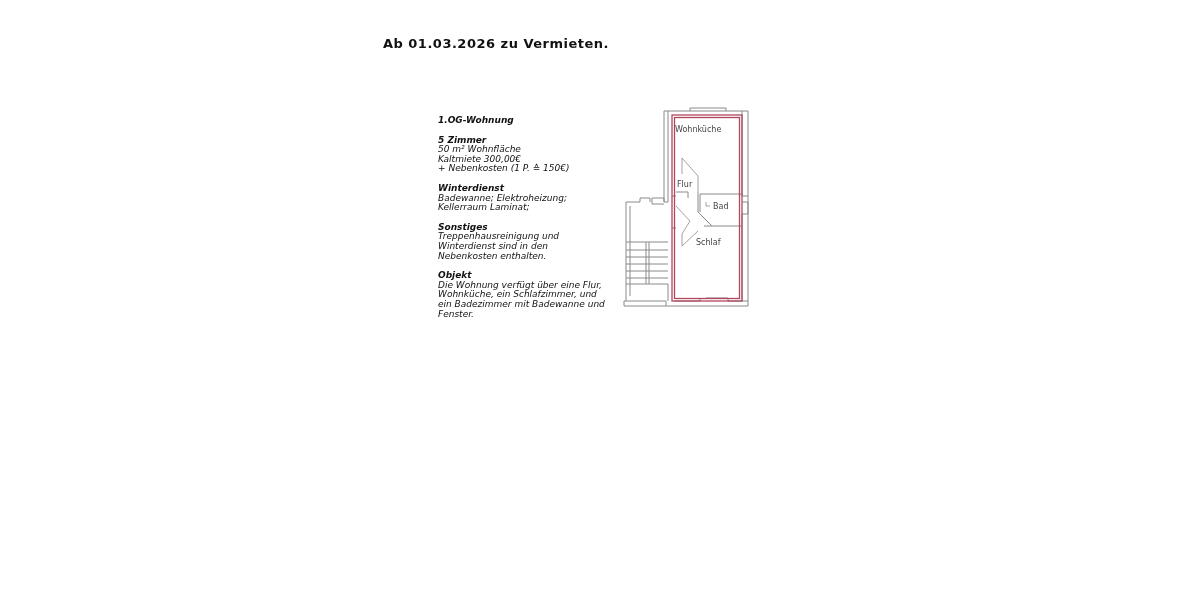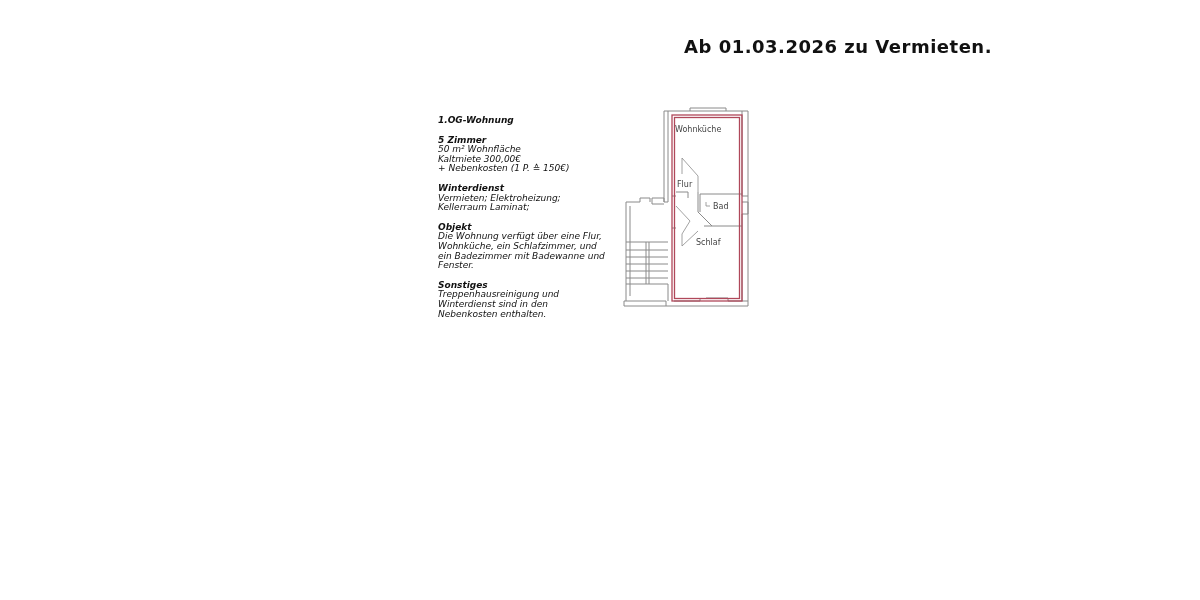--- a/index.html
+++ b/index.html
@@ -1,17 +1,17 @@
 <!DOCTYPE html>
 <html><head>
   <meta charset="utf-8">
   <style>
     html, body { margin: 0; padding: 0; background: #ffffff; }
     body { width: 1200px; height: 600px; position: relative; overflow: hidden; font-family: "DejaVu Sans", sans-serif; color: #111; }
-    .headline { position: absolute; left: 0; top: 36px; width: 992px; text-align: right; font-size: 18px; font-weight: bold; letter-spacing: 0.5px; }
+    .headline { position: absolute; left: 0; top: 36px; width: 992px; text-align: center; font-size: 13px; font-weight: bold; letter-spacing: 0.5px; }
     .info { position: absolute; left: 438px; top: 116px; width: 170px; font-size: 9px; line-height: 9.6px; font-style: italic; }
     .info .section { margin-bottom: 10px; }
     .info .title { font-weight: bold; }
     .info .line { display: block; white-space: pre; }
     .plan { position: absolute; left: 620px; top: 106px; width: 135px; height: 205px; }
     .plan svg { width: 135px; height: 205px; display: block; }
     .plan text { font-family: "DejaVu Sans", sans-serif; font-size: 8px; fill: #444; }
   </style>
 </head>
 <body>
@@ -23,35 +23,35 @@
     <span class="title line">1.OG-Wohnung</span>
   </div>
   <div class="section">
     <span class="title line">5 Zimmer</span>
     <span class="line">50 m² Wohnfläche</span>
     <span class="line">Kaltmiete 300,00€</span>
     <span class="line">+ Nebenkosten (1 P. ≙ 150€)</span>
   </div>
   <div class="section">
     <span class="title line">Winterdienst</span>
-    <span class="line">Vermieten; Elektroheizung;</span>
+    <span class="line">Badewanne; Elektroheizung;</span>
     <span class="line">Kellerraum Laminat;</span>
+  </div>
+  <div class="section">
+    <span class="title line">Sonstiges</span>
+    <span class="line">Treppenhausreinigung und</span>
+    <span class="line">Winterdienst sind in den</span>
+    <span class="line">Nebenkosten enthalten.</span>
   </div>
   <div class="section">
     <span class="title line">Objekt</span>
     <span class="line">Die Wohnung verfügt über eine Flur,</span>
     <span class="line">Wohnküche, ein Schlafzimmer, und</span>
     <span class="line">ein Badezimmer mit Badewanne und</span>
     <span class="line">Fenster.</span>
-  </div>
-  <div class="section">
-    <span class="title line">Sonstiges</span>
-    <span class="line">Treppenhausreinigung und</span>
-    <span class="line">Winterdienst sind in den</span>
-    <span class="line">Nebenkosten enthalten.</span>
   </div>
 </div>
 
 <div class="plan">
   <svg viewBox="0 0 135 205" xmlns="http://www.w3.org/2000/svg">
     <g fill="none" stroke="#8a8a8a" stroke-width="1">
 
       <path d="M48 5 L128 5 L128 200"></path>
       <path d="M44 5 L48 5 L48 96"></path>
       <path d="M44 5 L44 96"></path>

